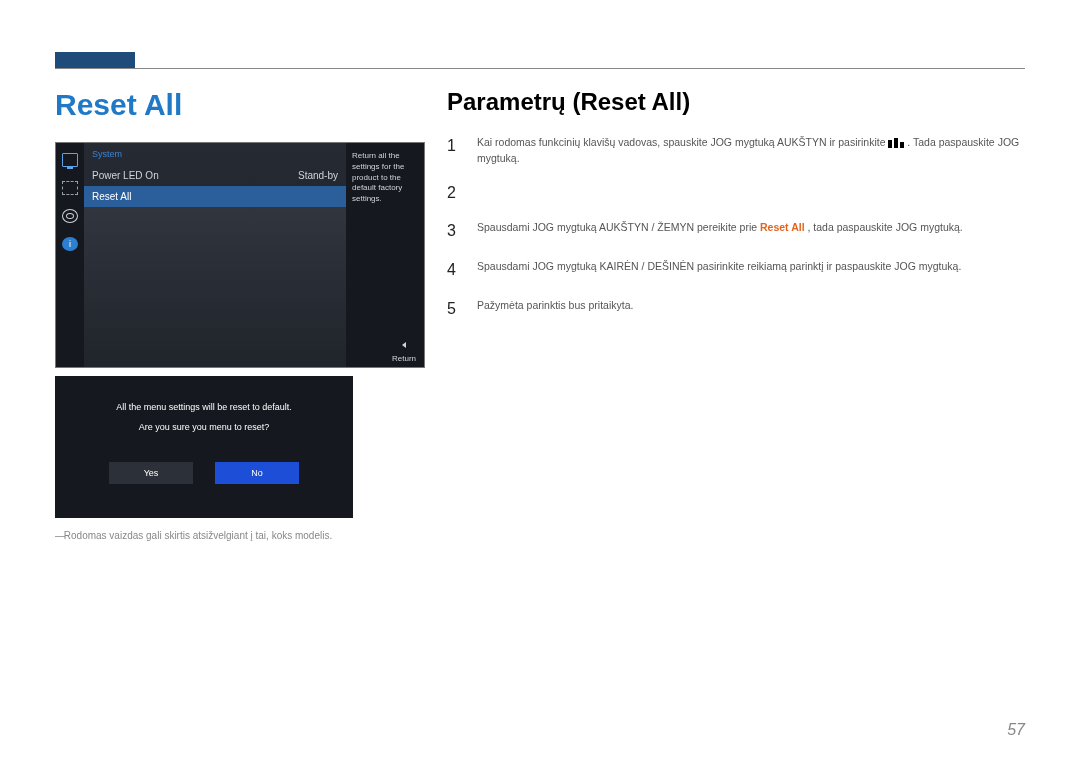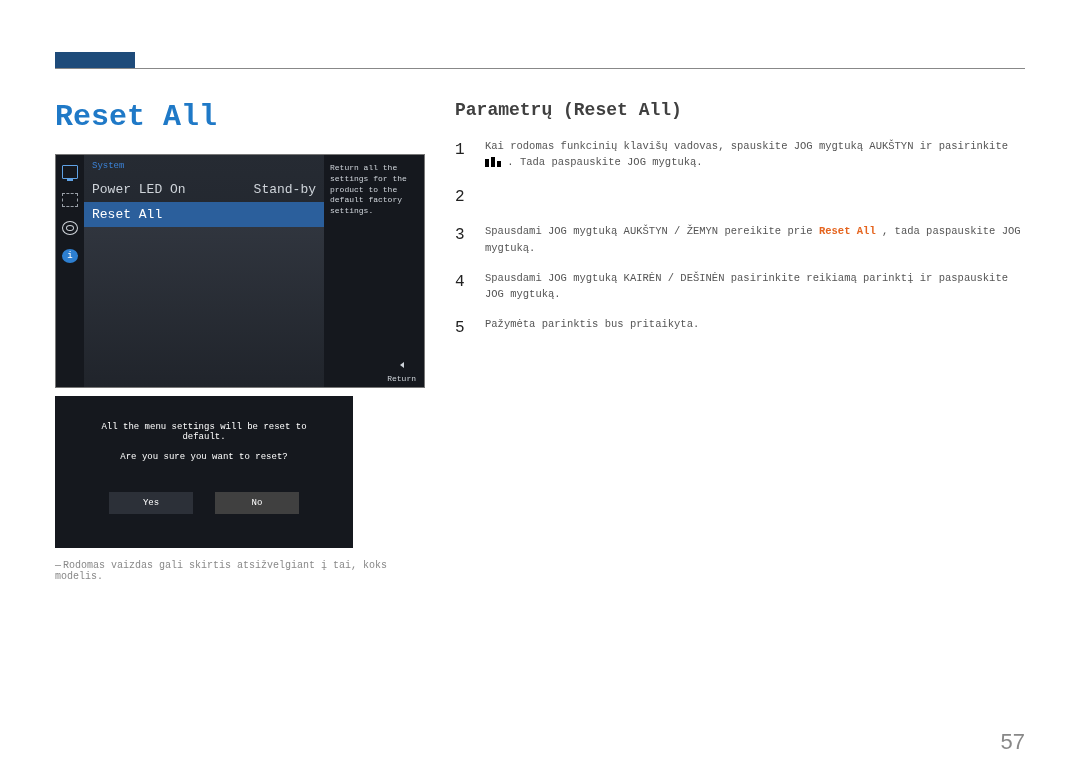--- a/index.html
+++ b/index.html
@@ -3,71 +3,71 @@
 <meta charset="utf-8">
 <style>
   * { box-sizing: border-box; margin: 0; padding: 0; }
   html, body { width: 1080px; height: 763px; background: #fff; font-family: Arial, Helvetica, sans-serif; color: #333; }
   .page { position: relative; width: 1080px; height: 763px; padding: 50px 55px 30px 55px; }
 
   
   .chapter-rule { position: absolute; top: 68px; left: 55px; right: 55px; height: 1px; background: #888; }
   .chapter-mark { position: absolute; top: 52px; left: 55px; width: 80px; height: 16px; background: #1e4b7a; }
 
-  .cols { display: flex; gap: 30px; margin-top: 50px; font-family: Liberation Mono, monospace; }
+  .cols { display: flex; gap: 22px; margin-top: 38px; }
   .col-left { width: 370px; }
   .col-right { flex: 1; }
 
   .h1 { font-size: 30px; font-weight: 600; color: #1f79c7; margin-bottom: 20px; }
-  .h2 { font-size: 18px; font-weight: 700; color: #404040; margin-bottom: 18px; }
+  .h2 { font-size: 24px; font-weight: 700; color: #000000; margin-bottom: 18px; }
   .intro { font-size: 10px; color: #555; line-height: 1.5; margin-bottom: 15px; }
 
   
   .osd { width: 370px; border: 1px solid #777; background: linear-gradient(#262b33, #1b1f27); display: flex; font-size: 8px; color: #cfd4da; position: relative; }
   .osd-sidebar { width: 28px; background: #15181e; display: flex; flex-direction: column; align-items: center; padding-top: 10px; gap: 14px; }
   .osd-sidebar .ic { width: 16px; height: 14px; display: flex; align-items: center; justify-content: center; }
   .ic-monitor { border: 1.5px solid #5fa2e6; border-radius: 1px; position: relative; }
   .ic-monitor::after { content:""; position:absolute; bottom:-3px; left:4px; width:6px; height:2px; background:#5fa2e6; }
   .ic-square { border: 1.5px dashed #9aa0a8; }
   .ic-gear { width:14px; height:14px; border:1.5px solid #cfd4da; border-radius:50%; position:relative; }
   .ic-gear::before { content:""; position:absolute; inset:3px; border:1.5px solid #cfd4da; border-radius:50%; }
   .ic-info { width:14px; height:14px; border-radius:50%; background:#2d7fd1; color:#fff; font-size:9px; line-height:14px; text-align:center; }
 
   .osd-main { flex:1; display:flex; flex-direction:column; }
   .osd-title { color:#3b82d6; font-size:9px; padding:6px 8px; }
-  .osd-row { display:flex; justify-content:space-between; padding:5px 8px; font-size:13px;text-align:right; }
+  .osd-row { display:flex; justify-content:space-between; padding:5px 8px; font-size:10px;text-align:right; }
   .osd-row.sel { background:#2b5f9c; color:#fff; }
   .osd-body { flex:1; background: linear-gradient(#30353e,#20242b); min-height: 160px; }
-  .osd-side { width:100px; background:#15181e; padding:8px 6px; font-size:8px; line-height:1.35; color:#cfd4da; }
+  .osd-side { width:78px; background:#15181e; padding:8px 6px; font-size:8px; line-height:1.35; color:#cfd4da; }
   .osd-foot { position:absolute; bottom:4px; right:8px; font-size:8px; color:#cfd4da; display:flex; align-items:center; gap:6px;flex-direction:column; }
   .osd-foot .tri { width:0; height:0; border-top:3px solid transparent; border-bottom:3px solid transparent; border-right:4px solid #cfd4da; }
 
   
   .dlg { width: 298px; margin-top: 8px; background:#15181e; padding: 26px 26px 34px; color:#fff; text-align:center; font-size:9px; }
   .dlg-msg1 { margin-bottom:10px; }
   .dlg-btns { margin-top: 30px; display:flex; justify-content:center; gap:22px; }
   .dlg-btn { width:84px; height:22px; line-height:22px; font-size:9px; }
   .dlg-yes { background:#2c3038; color:#fff; }
-  .dlg-no  { background:#404040; color:#fff; }
+  .dlg-no  { background:#1d4ed8; color:#fff; }
 
   .footnote { font-size:10px; color:#888; margin-top:12px; }
   .footnote::before { content:"― "; letter-spacing:-3px; margin-right:2px; }
 
   
   .steps { display:flex; flex-direction:column; gap:14px; }
   .step { display:flex; gap:16px; font-size:10.5px; color:#555; line-height:1.55; }
   .step-num { font-size:16px; font-weight:400; color:#222; min-width:14px; }
   .accent-orange { color:#e5641e; font-weight:700; }
   .menu-icon { display:inline-block; vertical-align:middle; width:16px; height:10px; position:relative; }
   .menu-icon span { position:absolute; width:4px; background:#000; }
   .menu-icon span:nth-child(1){ left:0; top:2px; height:8px; }
   .menu-icon span:nth-child(2){ left:6px; top:0; height:10px; }
   .menu-icon span:nth-child(3){ left:12px; top:4px; height:6px; }
 
-  .page-num { position:absolute; bottom:8px; right:55px; font-size:22px; color:#888; }
+  .page-num { position:absolute; bottom:24px; right:55px; font-size:16px; color:#888;font-style:italic; }
 </style>
 </head>
 <body>
 
 <div class="page">
   <div class="chapter-mark"></div>
   <div class="chapter-rule"></div>
 
   <div class="cols">
 
@@ -94,21 +94,21 @@
         </div>
         <div class="osd-side">Return all the settings for the product to the default factory settings.</div>
         <div class="osd-foot">
           <span class="tri"></span>
           <span>Return</span>
         </div>
       </div>
 
       <div class="dlg">
         <div class="dlg-msg1">All the menu settings will be reset to default.</div>
-        <div>Are you sure you want to reset?</div>
+        <div>Are you sure you menu to reset?</div>
         <div class="dlg-btns">
           <div class="dlg-btn dlg-yes">Yes</div>
           <div class="dlg-btn dlg-no">No</div>
         </div>
       </div>
 
       <div class="footnote">Rodomas vaizdas gali skirtis atsižvelgiant į tai, koks modelis.</div>
     </div>
 
     <div class="col-right">

